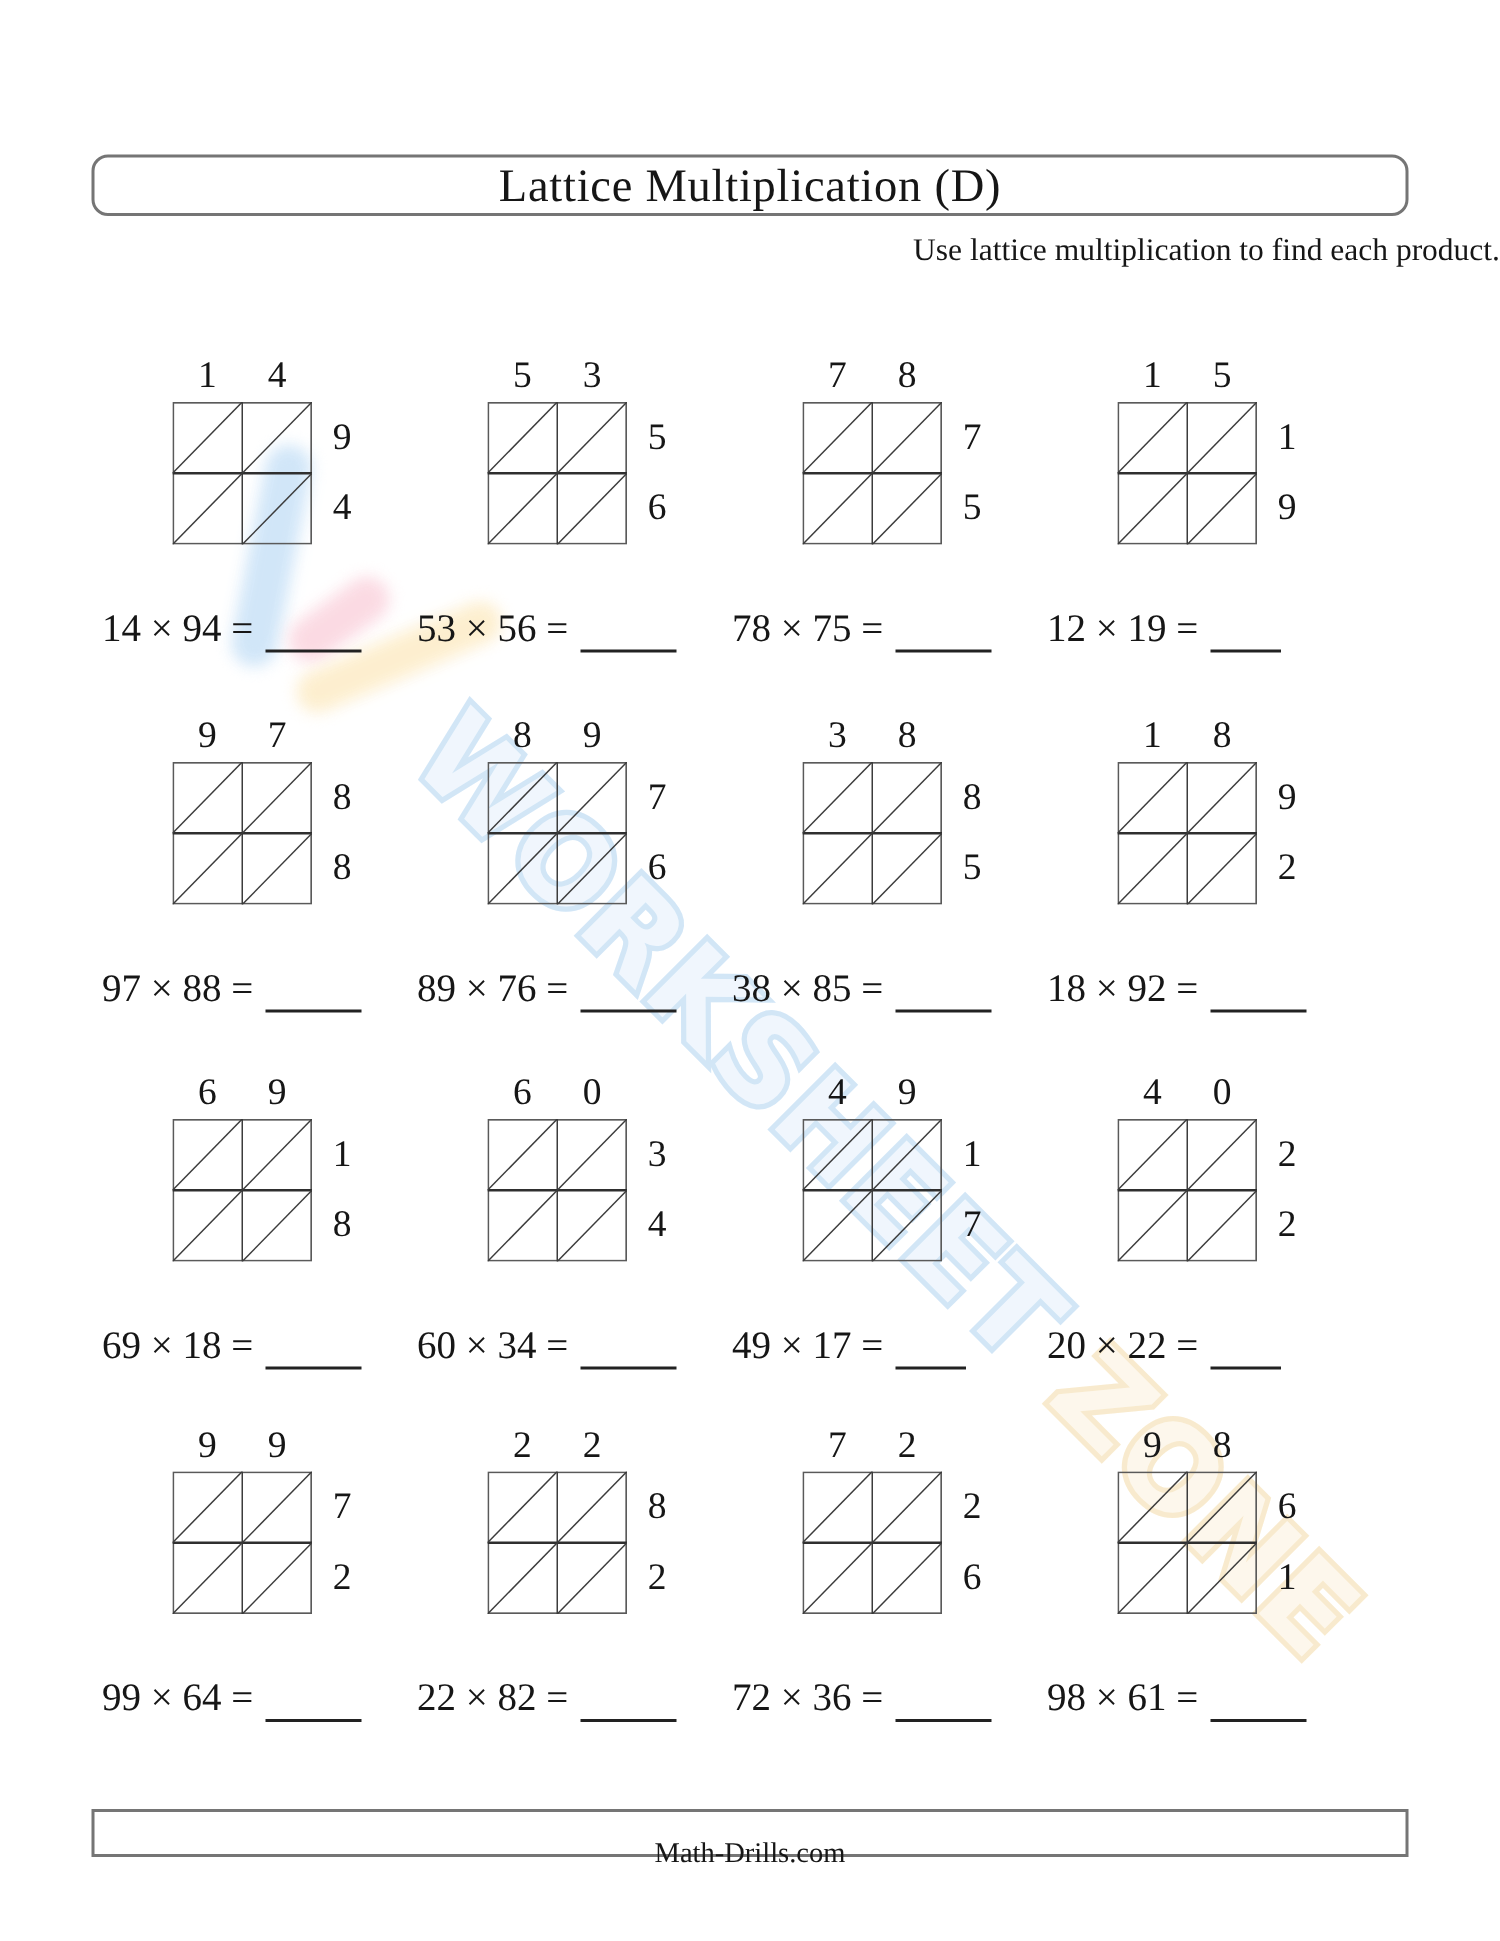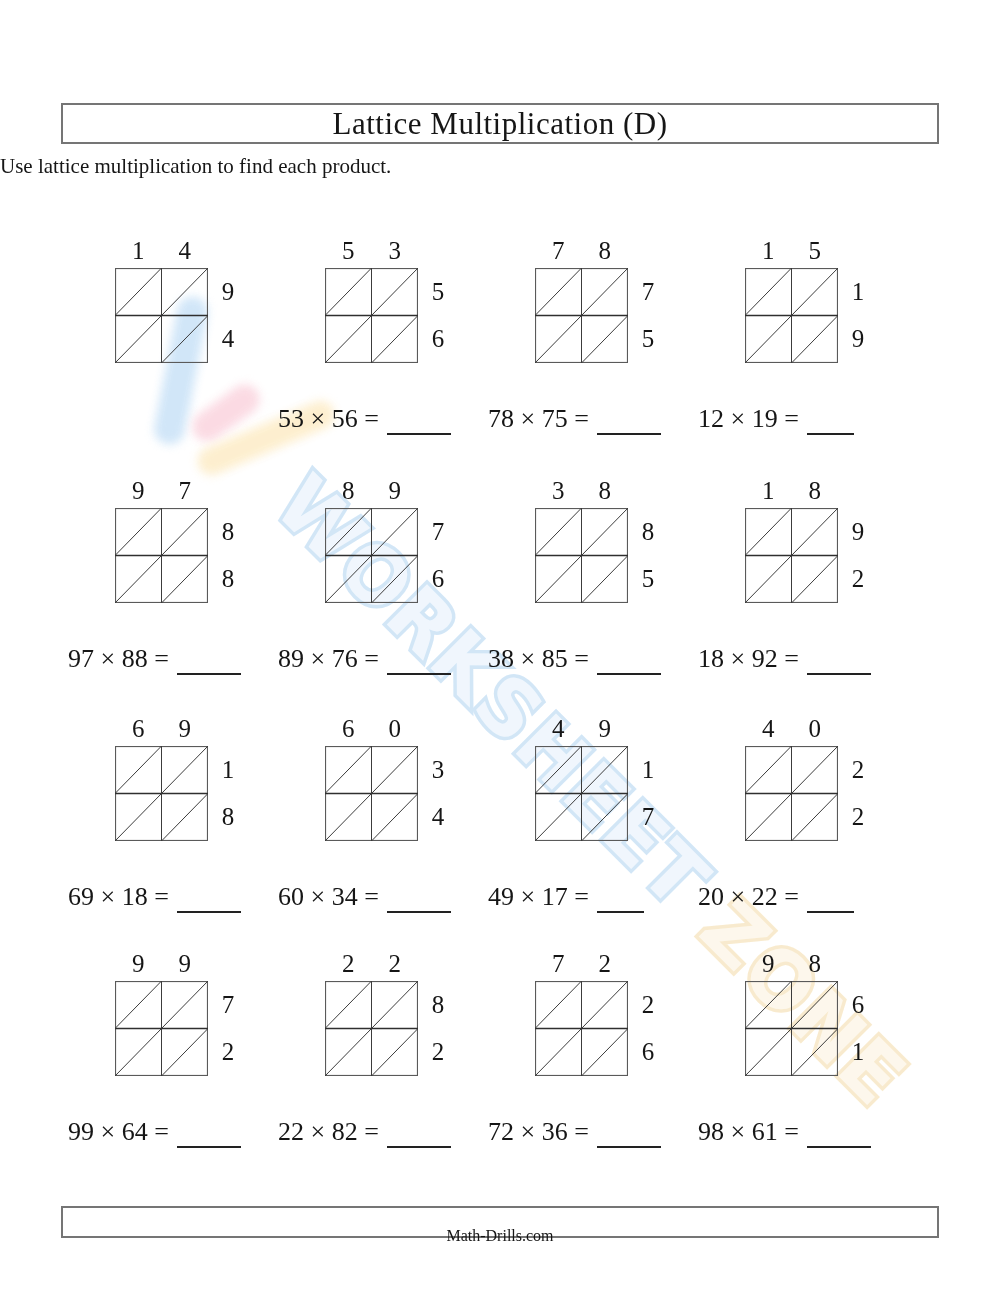--- a/index.html
+++ b/index.html
@@ -19,25 +19,25 @@
     letter-spacing:2px;white-space:nowrap;opacity:.8;
   }
   .wm-primary{color:var(--wm1-fill);-webkit-text-stroke:7px var(--wm1-stroke);paint-order:stroke;}
   .wm-secondary{color:var(--wm2-fill);-webkit-text-stroke:7px var(--wm2-stroke);paint-order:stroke;}
   
   .content{position:absolute;inset:0;z-index:1;}
   .frame-box{
     position:absolute;left:61px;width:874px;border:2px solid #757575;
     display:flex;align-items:center;justify-content:center;background:transparent;
   }
-  .title-box{top:103px;height:37px;}
+  .title-box{top:103px;height:37px;border-radius:11px;}
   .title-box span{font-size:31px;letter-spacing:.5px;}
-  .subtitle{position:absolute;top:154px;left:0;width:100%;text-align:left;font-size:21px;}
+  .subtitle{position:absolute;top:154px;left:0;width:100%;text-align:right;font-size:21px;}
   .footer-box{top:1206px;height:28px;}
-  .footer-box span{font-size:16px;margin-top:28px;}
+  .footer-box span{font-size:19px;margin-top:28px;}
   
   .problem{position:absolute;width:228px;height:216px;}
   .top-digits{position:absolute;left:47px;top:0;width:93px;height:26px;display:flex;}
   .top-digits span{width:46.5px;text-align:center;font-size:25px;line-height:26px;}
   .lattice{position:absolute;left:47px;top:30px;}
   .right-digit{
     position:absolute;left:146px;width:28px;height:48px;
     display:flex;align-items:center;justify-content:center;font-size:25px;
   }
   .rd0{top:30px;} .rd1{top:77px;}
@@ -73,20 +73,21 @@
       <rect x="0.5" y="0.5" width="92" height="94" fill="none" stroke="#5a5a5a" stroke-width="1.2"></rect>
       <line x1="46.5" y1="0" x2="46.5" y2="95" stroke="#3c3c3c" stroke-width="1"></line>
       <line x1="0" y1="47.5" x2="93" y2="47.5" stroke="#2f2f2f" stroke-width="1.6"></line>
       <line x1="0" y1="47.5" x2="46.5" y2="0" stroke="#3c3c3c" stroke-width="1"></line>
       <line x1="46.5" y1="47.5" x2="93" y2="0" stroke="#3c3c3c" stroke-width="1"></line>
       <line x1="0" y1="95" x2="46.5" y2="47.5" stroke="#3c3c3c" stroke-width="1"></line>
       <line x1="46.5" y1="95" x2="93" y2="47.5" stroke="#3c3c3c" stroke-width="1"></line>
     </svg>
     <span class="right-digit rd0">9</span>
     <span class="right-digit rd1">4</span>
+    <div class="equation"><span>14 × 94 =</span><span class="blank wide"></span></div>
   </div>
         <div class="problem" style="left: 278px; top: 238px;">
     <div class="top-digits">
       <span>5</span>
       <span>3</span>
     </div>
     <svg class="lattice" width="93" height="95" viewBox="0 0 93 95">
       <rect x="0.5" y="0.5" width="92" height="94" fill="none" stroke="#5a5a5a" stroke-width="1.2"></rect>
       <line x1="46.5" y1="0" x2="46.5" y2="95" stroke="#3c3c3c" stroke-width="1"></line>
       <line x1="0" y1="47.5" x2="93" y2="47.5" stroke="#2f2f2f" stroke-width="1.6"></line>

